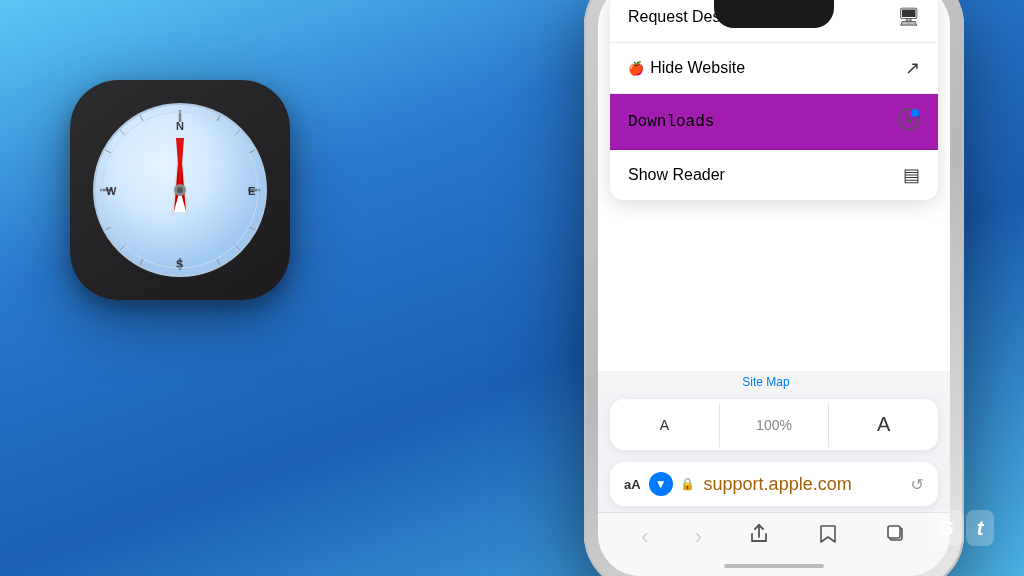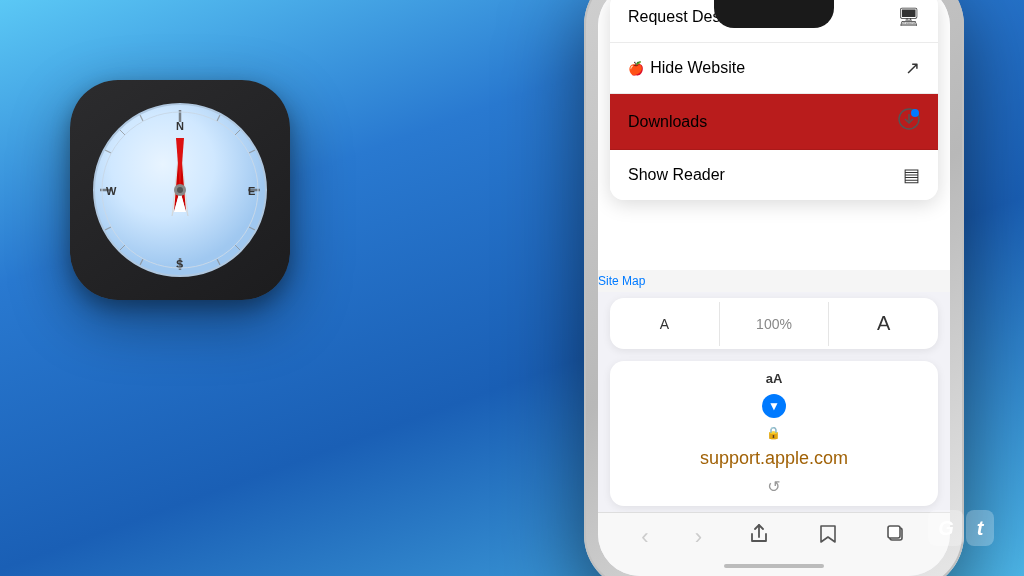--- a/index.html
+++ b/index.html
@@ -129,21 +129,22 @@
       border-bottom: 1px solid rgba(0,0,0,0.08);
       background: white;
       cursor: pointer;
     }
 
     .menu-item:last-child {
       border-bottom: none;
     }
 
     .menu-item.highlighted {
-      background: #b91c1c;
+      background: #a21caf;
+      font-family: Liberation Mono, monospace;
     }
 
     .menu-item-label {
       font-size: 16px;
       color: #000;
       font-weight: 400;
     }
 
     .menu-item-icon {
       font-size: 18px;
@@ -180,21 +181,20 @@
     
     .address-bar {
       background: white;
       margin: 6px 12px;
       border-radius: 14px;
       padding: 10px 14px;
       display: flex;
       align-items: center;
       gap: 8px;
       box-shadow: 0 2px 8px rgba(0,0,0,0.08);
-      flex-direction: column;
     }
 
     .aa-text {
       font-size: 13px;
       font-weight: 600;
       color: #333;
     }
 
     .download-badge {
       width: 24px;
@@ -302,21 +302,21 @@
       width: 120px;
       height: 30px;
       background: #1a1a1a;
       border-radius: 0 0 20px 20px;
       z-index: 10;
     }
 
     .site-map-area {
       display: flex;
       align-items: center;
-      justify-content: flex-start;
+      justify-content: center;
       padding: 4px 16px 4px 0;
       background: #f5f5f5;
       font-size: 12px;
       color: #007aff;
     }
   </style>
 </head>
 <body>
 
 <div class="bg"></div>

